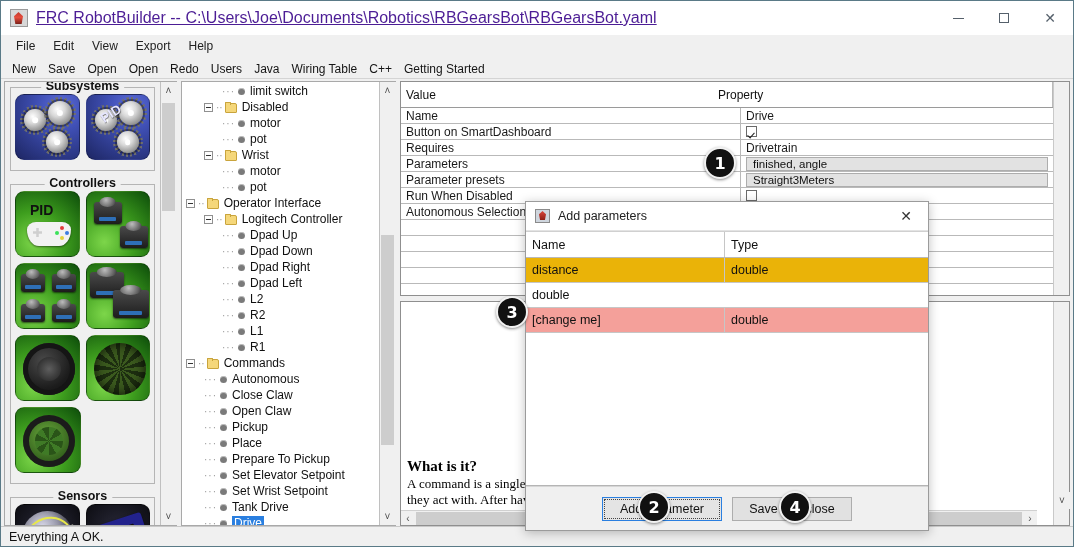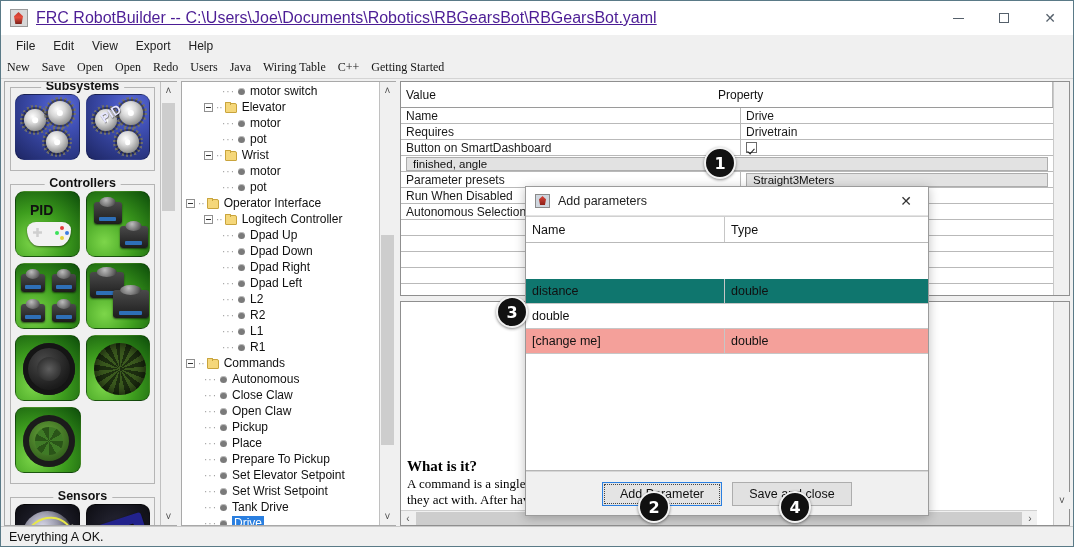--- a/index.html
+++ b/index.html
@@ -35,22 +35,22 @@
   .glyph-min { width:11px; height:1px; background:#55606b; display:block; }
   .glyph-max { width:10px; height:10px; border:1px solid #55606b; display:block; }
   .glyph-close { font-size:14px; line-height:1; font-family:"DejaVu Sans", sans-serif; }
 
   
   .menubar { height:22px; flex:0 0 22px; background:#f0f0f0; display:flex; align-items:center;
              padding-left:6px; }
   .menu-item { padding:2px 9px; font-size:12px; color:#222; }
 
   
-  .toolbar { height:22px; flex:0 0 22px; background:#f0f0f0; display:flex; align-items:center;
-             border-bottom:1px solid #d4d4d4;font-family:Liberation Serif, serif; }
+  .toolbar { height:22px; flex:0 0 22px; background:#f0f0f0; display:flex; align-items:flex-end;
+             padding-left:5px; border-bottom:1px solid #d4d4d4; }
   .tool-item { padding:2px 6px; font-size:12px; color:#151515; white-space:nowrap; }
 
   
   .body { flex:1 1 auto; display:flex; min-height:0; background:#f0f0f0; padding:0 0 0 0; }
 
   
   .palette-wrap { width:173px; flex:0 0 173px; margin:2px 0 0 3px; display:flex;
                   background:#f0f0f0; border:1px solid #a9a9a9; }
   .palette { flex:1 1 auto; overflow:hidden; background:#f0f0f0; position:relative; }
   .pal-group { margin:5px 5px 2px 5px; border:1px solid #b5b5b5; padding:6px 4px 4px 4px; position:relative; }
@@ -167,39 +167,39 @@
   .help-hsb { position:absolute; left:0; right:16px; bottom:0; height:15px; background:#f0f0f0;
               border-top:1px solid #d0d0d0; display:flex; align-items:center; }
   .hsb-arrow { width:14px; text-align:center; color:#555; font-size:10px; }
   .hsb-thumb { flex:1 1 auto; height:13px; background:#cdcdcd; margin:0 1px; }
 
   
   .statusbar { flex:0 0 20px; height:20px; background:#f0f0f0; border-top:1px solid #c9c9c9;
                display:flex; align-items:center; padding-left:8px; font-size:12.5px; color:#111; }
 
   
-  .dialog { position:absolute; left:524px; top:185px; width:404px; height:330px;
+  .dialog { position:absolute; left:524px; top:200px; width:404px; height:330px;
             background:#f0f0f0; border:1px solid #9b9b9b; box-shadow:0 2px 10px rgba(0,0,0,.25);
             display:flex; flex-direction:column; z-index:40; }
   .dlg-title { height:29px; flex:0 0 29px; background:#fff; display:flex; align-items:center;
                padding:0 0 0 9px; border-bottom:1px solid #e3e3e3; }
   .dlg-icon { width:15px; height:14px; position:relative; margin-right:8px; flex:0 0 15px; }
   .dlg-icon .fr { position:absolute; inset:0; background:#cfd6de; border:1px solid #8a8a8a; }
   .dlg-icon .bt { position:absolute; left:4px; top:2px; width:7px; height:9px;
      background:linear-gradient(180deg,#d9453a,#8e1f17);
      clip-path:polygon(50% 0%,100% 35%,85% 100%,15% 100%,0% 35%); }
   .dlg-title-text { font-size:12.5px; color:#222; }
   .dlg-close { margin-left:auto; width:44px; height:29px; display:flex; align-items:center;
                justify-content:center; color:#333; font-size:14px; font-family:"DejaVu Sans", sans-serif; }
   .dlg-body { flex:1 1 auto; background:#f0f0f0; padding:0; display:flex; flex-direction:column; min-height:0; }
   .ptbl { background:#fff; border-top:1px solid #d0d0d0; }
   .ptbl .hrow { display:flex; height:26px; background:#fff; border-bottom:1px solid #b9b9b9; }
   .ptbl .hcell { display:flex; align-items:center; padding:0 6px; font-size:12.5px; color:#111; }
   .ptbl .trow { display:flex; height:25px; border-bottom:1px solid #c6c6c6; }
-  .ptbl .trow.alt { background:#0f766e;margin-top:36px; }
+  .ptbl .trow.alt { background:#eab308; }
   .ptbl .trow.err { background:#f4a09a; }
   .ptbl .tcell { display:flex; align-items:center; padding:0 6px; font-size:12.5px; color:#111;
                  overflow:hidden; white-space:nowrap; }
   .c-name { flex:0 0 199px; border-right:1px solid #c6c6c6; }
   .c-type { flex:1 1 auto; }
   .dlg-fill { flex:1 1 auto; background:#fff; border-bottom:1px solid #b5b5b5; }
   .dlg-footer { flex:0 0 44px; height:44px; background:#f0f0f0; display:flex; align-items:center;
                 justify-content:center; gap:10px; border-top:1px solid #d6d6d6; }
   .dbtn { height:24px; min-width:120px; padding:0 14px; background:#e1e1e1; border:1px solid #adadad;
           font-size:12.5px; color:#111; display:flex; align-items:center; justify-content:center; }
@@ -354,31 +354,31 @@
         <div class="sb-arrow">˅</div>
       </div>
     </div>
 
     <div class="tree-wrap">
       <div class="tree" id="tree-container">
           <div class="tnode">
             <span class="ind" style="width: 40px; display: inline-block;"></span>
             <span style="color: rgb(154, 154, 154); font-size: 10px; margin-right: 3px; letter-spacing: 1px;">···</span>
             <span class="leafdot"></span>
-            <span class="tlabel">motor switch</span>
+            <span class="tlabel">limit switch</span>
           </div>
           <div class="tnode">
             <span class="ind" style="width: 22px; display: inline-block;"></span>
             <span class="tbox"></span>
             <span style="color: rgb(154, 154, 154); font-size: 10px; margin-right: 2px;">··</span>
             <span class="folder">
               <span class="f1"></span>
               <span class="f2"></span>
             </span>
-            <span class="tlabel">Elevator</span>
+            <span class="tlabel">Disabled</span>
           </div>
           <div class="tnode">
             <span class="ind" style="width: 40px; display: inline-block;"></span>
             <span style="color: rgb(154, 154, 154); font-size: 10px; margin-right: 3px; letter-spacing: 1px;">···</span>
             <span class="leafdot"></span>
             <span class="tlabel">motor</span>
           </div>
           <div class="tnode">
             <span class="ind" style="width: 40px; display: inline-block;"></span>
             <span style="color: rgb(154, 154, 154); font-size: 10px; margin-right: 3px; letter-spacing: 1px;">···</span>
@@ -563,32 +563,33 @@
             <div class="pcell v">Value</div>
             <div class="pcell k">Property</div>
           </div>
         <div class="prow">
               <div class="pcell k">Name</div>
               <div class="pcell v">
                 <span>Drive</span>
               </div>
             </div>
             <div class="prow">
+              <div class="pcell k">Button on SmartDashboard</div>
+              <div class="pcell v">
+                <span class="chk on"></span>
+              </div>
+            </div>
+            <div class="prow">
               <div class="pcell k">Requires</div>
               <div class="pcell v">
                 <span>Drivetrain</span>
               </div>
             </div>
             <div class="prow">
-              <div class="pcell k">Button on SmartDashboard</div>
-              <div class="pcell v">
-                <span class="chk on"></span>
-              </div>
-            </div>
-            <div class="prow">
+              <div class="pcell k">Parameters</div>
               <div class="pcell v">
                 <span class="vbtn">finished, angle</span>
               </div>
             </div>
             <div class="prow">
               <div class="pcell k">Parameter presets</div>
               <div class="pcell v">
                 <span class="vbtn">Straight3Meters</span>
               </div>
             </div>

